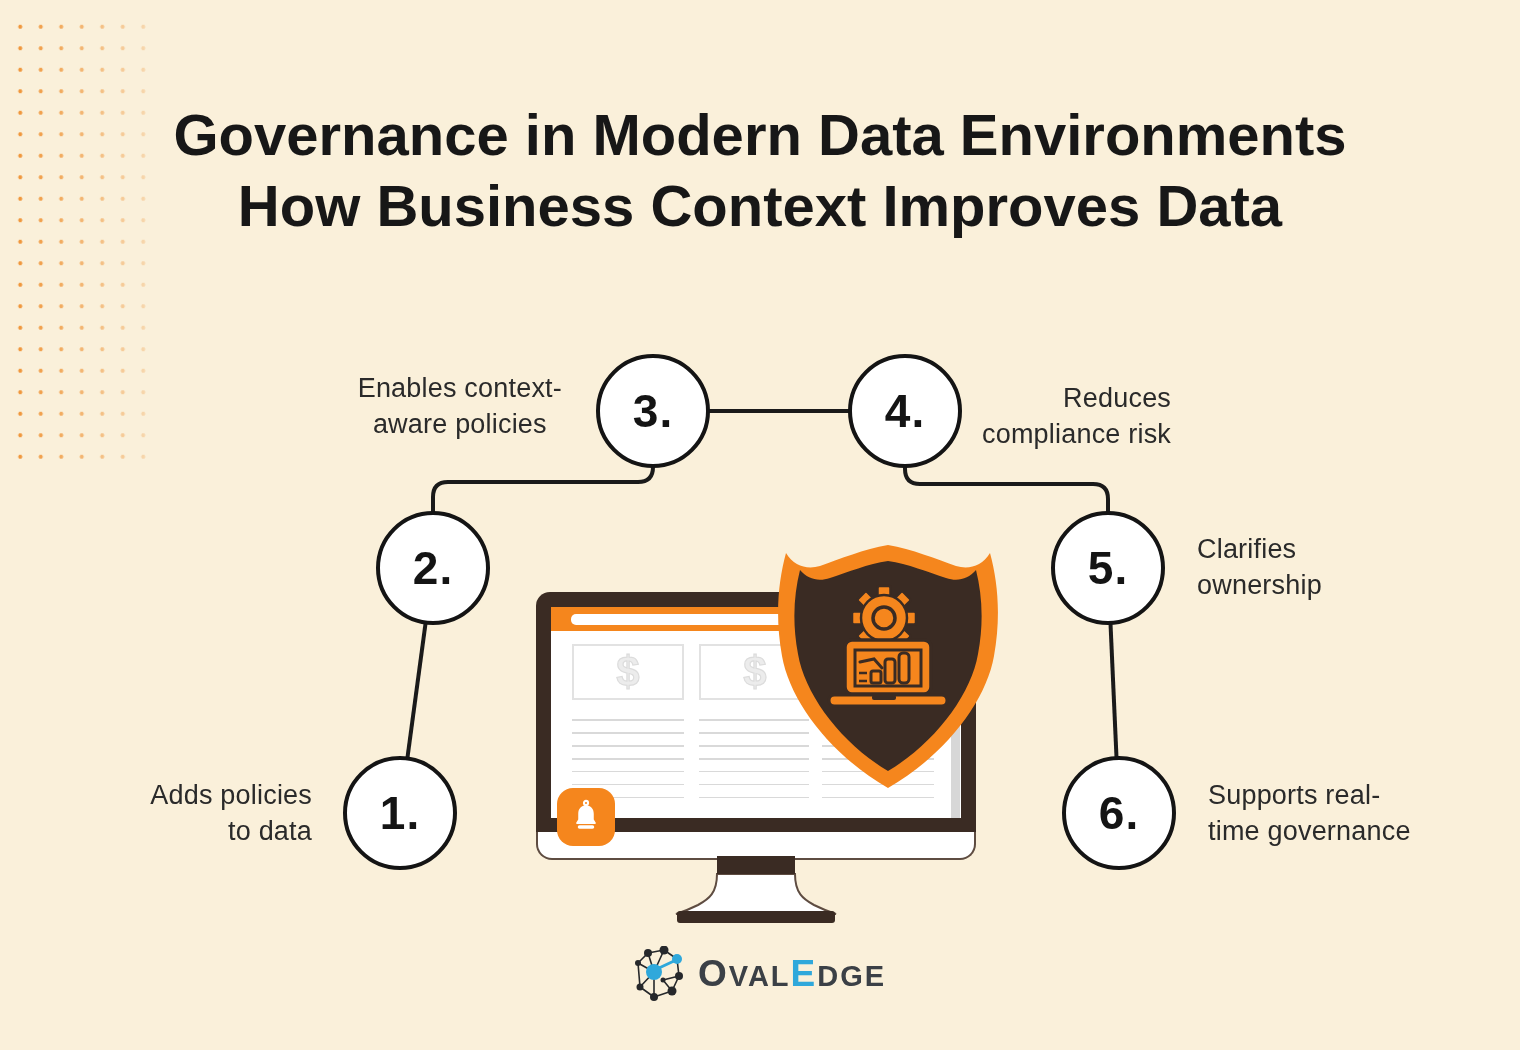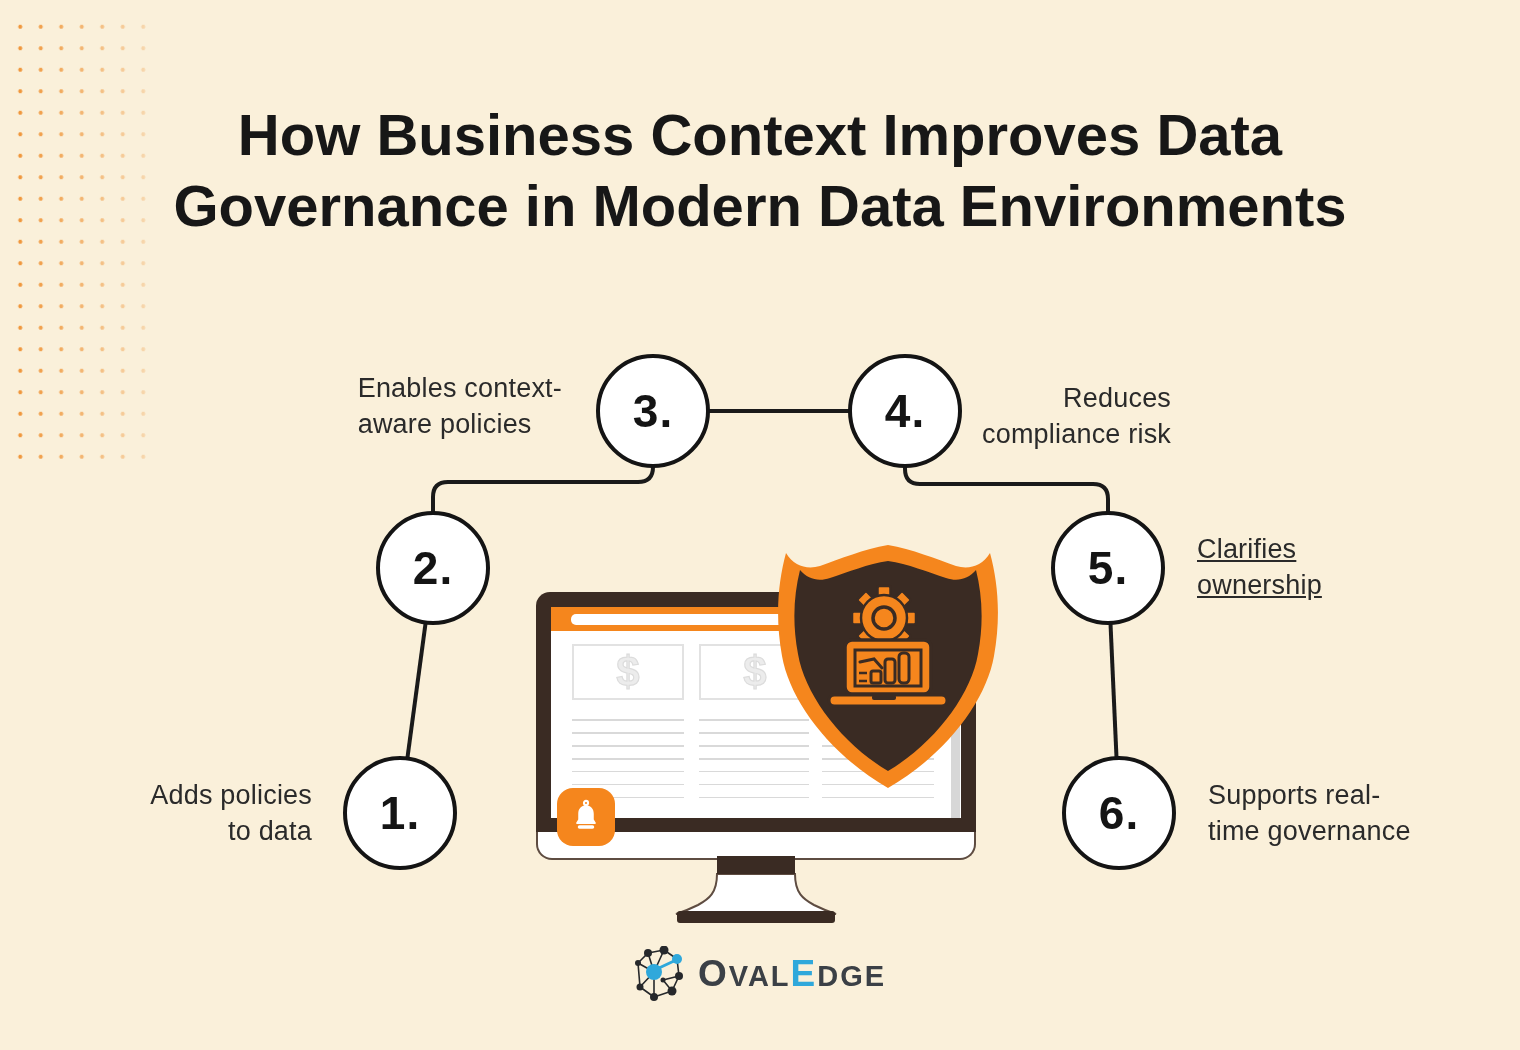--- a/index.html
+++ b/index.html
@@ -37,23 +37,23 @@
   .c5 { left:1051px; top:511px; }
   .c6 { left:1062px; top:756px; }
 
   
   .step-label {
     position:absolute; font-size:27px; line-height:36px; color:#2A2A2A;
     white-space:pre-line; z-index:6; letter-spacing:0.2px;
   }
   .l1 { right:1208px; top:777px; text-align:right; }
   .l2 { right:1178px; top:522px; text-align:right; }
-  .l3 { right:958px;  top:370px; text-align:left; }
+  .l3 { right:958px;  top:370px; text-align:center; }
   .l4 { left:982px;   top:380px; text-align:right; }
-  .l5 { left:1197px;  top:531px; text-align:left;text-decoration:underline; }
+  .l5 { left:1197px;  top:531px; text-align:left; }
   .l6 { left:1208px;  top:777px; text-align:left; }
 
   
   .monitor-frame { position:absolute; left:536px; top:592px; width:440px; height:240px;
     background:#3A2B23; border-radius:14px 14px 0 0; z-index:3; }
   .screen { position:absolute; left:551px; top:607px; width:410px; height:211px; background:#FFFFFF; z-index:3; }
   .browser-bar { position:absolute; left:551px; top:607px; width:410px; height:24px; background:#F5861D; z-index:3; }
   .url-bar { position:absolute; left:571px; top:614px; width:372px; height:11px; background:#FFFFFF; border-radius:5px; z-index:3; }
   .card { position:absolute; top:644px; width:112px; height:56px; background:#FFFFFF;
     border:2px solid #E2E2E2; display:flex; align-items:center; justify-content:center; z-index:3; }
@@ -83,22 +83,22 @@
   .logo-text .blue { color:#2FA8DB; }
 </style>
 </head>
 <body>
 
 <div class="canvas">
 
   <div class="dots"></div>
 
   <h1 class="title">
+    <div>Governance in Modern Data Environments</div>
     <div>How Business Context Improves Data</div>
-    <div>Governance in Modern Data Environments</div>
   </h1>
 
   <svg class="connectors" width="1520" height="1050" viewBox="0 0 1520 1050" fill="none">
     <path d="M653 411 L905 411" stroke="#1A1A1A" stroke-width="4"></path>
     <path d="M653 411 L653 467 Q653 482 638 482 L448 482 Q433 482 433 497 L433 568" stroke="#1A1A1A" stroke-width="4"></path>
     <path d="M905 411 L905 469 Q905 484 920 484 L1093 484 Q1108 484 1108 499 L1108 568" stroke="#1A1A1A" stroke-width="4"></path>
     <path d="M433 568 L400 813" stroke="#1A1A1A" stroke-width="4"></path>
     <path d="M1108 568 L1119 813" stroke="#1A1A1A" stroke-width="4"></path>
   </svg>
 

